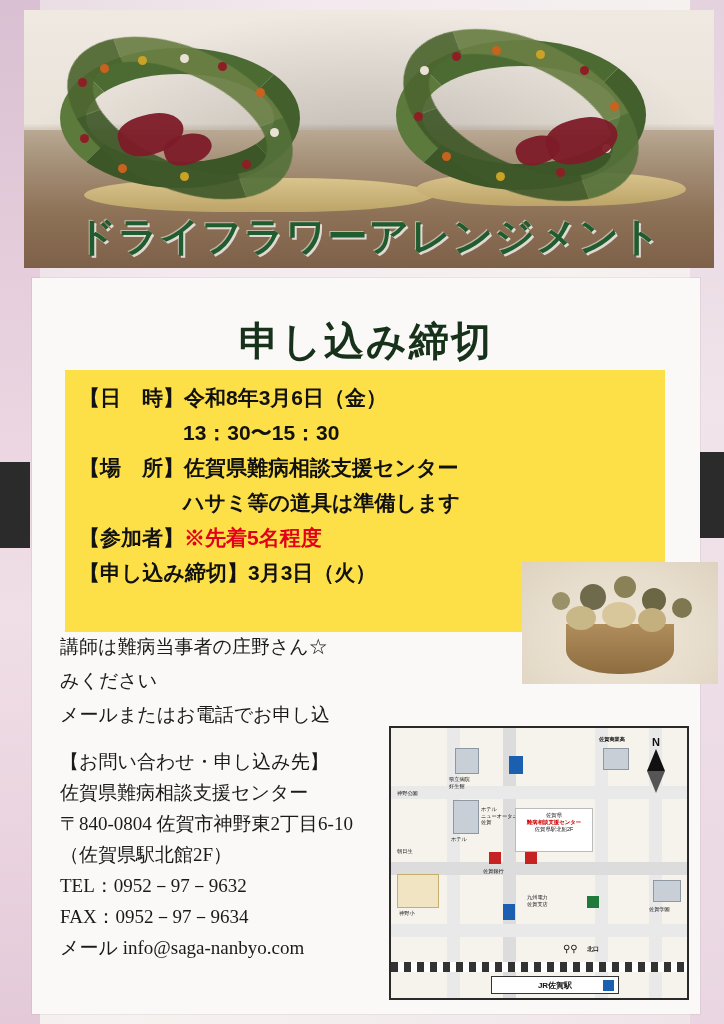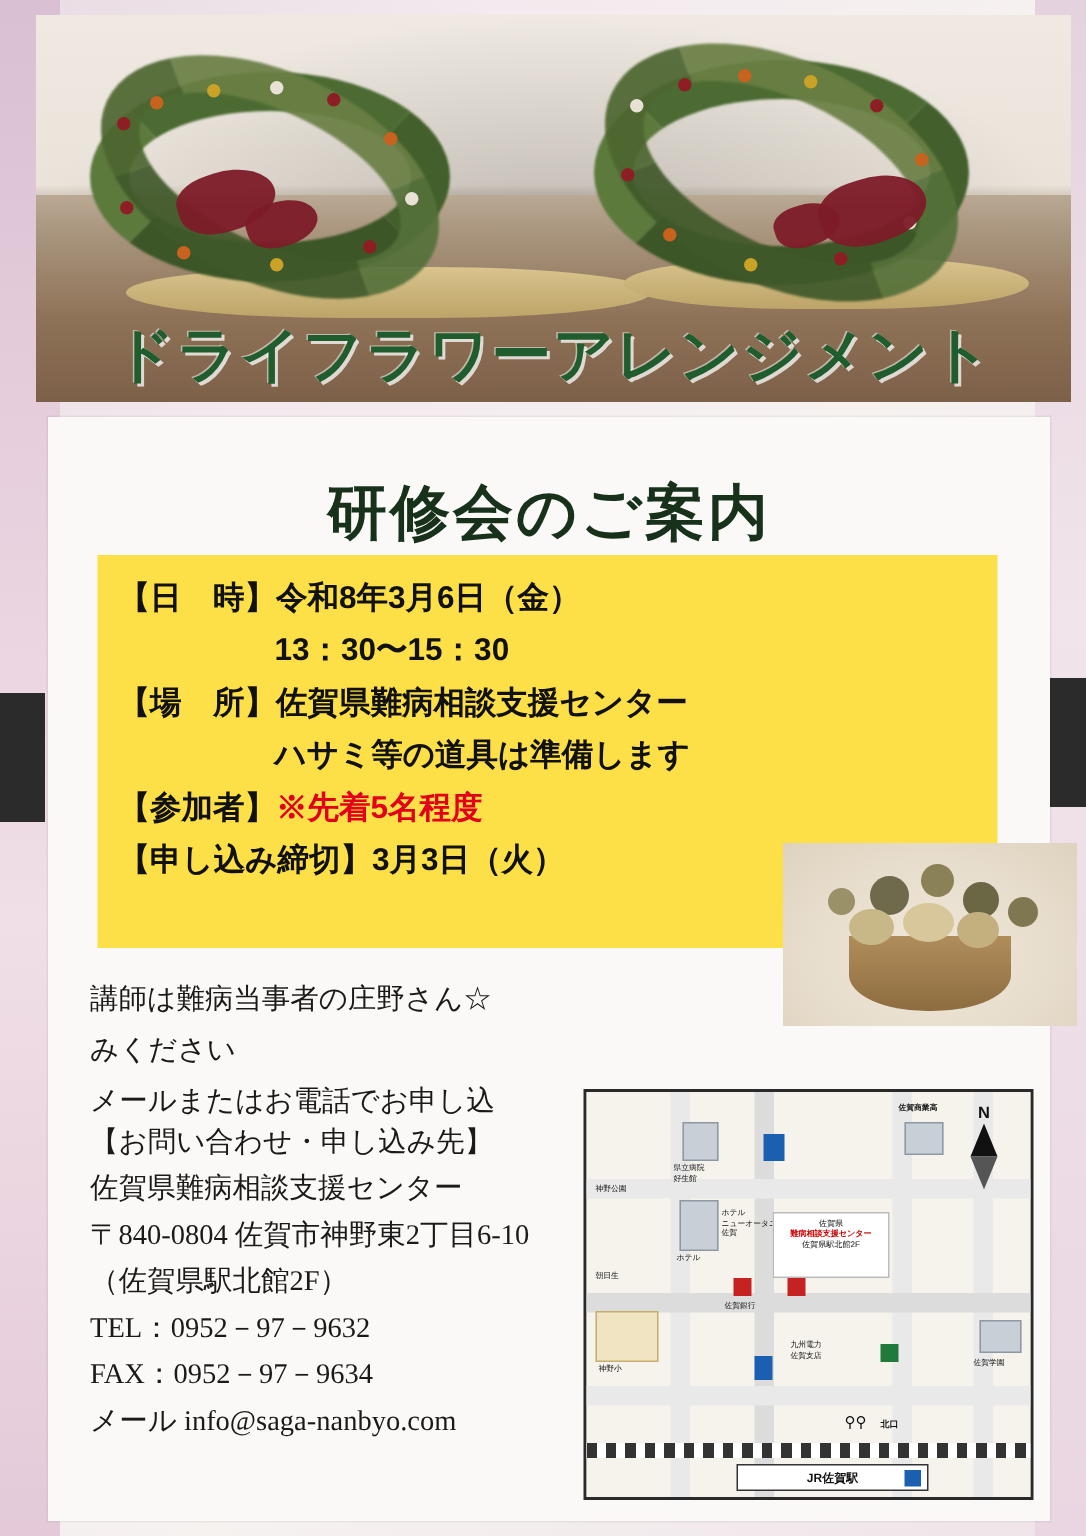--- a/index.html
+++ b/index.html
@@ -142,21 +142,21 @@
   }
   .bq-basket {
     position:absolute; left: 44px; top: 62px; width: 108px; height: 50px;
     background: linear-gradient(180deg,#b08d5b,#8d6c3f);
     border-radius: 0 0 48% 48%;
   }
   .bq-ball { position:absolute; border-radius:50%; }
 
   
   .free {
-    position:absolute; left: 28px; top: 372px; width: 430px;
+    position:absolute; left: 28px; top: 352px; width: 430px;
     font-size: 19px; line-height: 34px; color:#1a1a1a;
   }
   .contact {
     position:absolute; left: 28px; top: 468px; width: 370px;
     font-size: 19px; line-height: 31px; color:#1a1a1a;
   }
   .contact .row { white-space: nowrap; }
 
   
   .map {
@@ -269,21 +269,21 @@
       <div class="ribbon" style="left:120px;top:96px;width:44px;height:28px"></div>
     </div>
 
     <div class="photo-title">ドライフラワーアレンジメント</div>
   </div>
 
   <div class="tab l"></div>
   <div class="tab r"></div>
 
   <div class="body-card">
-    <div class="heading">研修会のご案内</div>
+    <div class="heading">申し込み締切</div>
 
     <div class="infobox">
       <div class="line first">
         <span>【日　時】</span><span>令和8年3月6日（金）</span>
       </div>
       <div class="line indent1">13：30〜15：30</div>
       <div class="line">
         <span>【場　所】</span><span>佐賀県難病相談支援センター</span>
       </div>
       <div class="line indent1">ハサミ等の道具は準備します</div>

